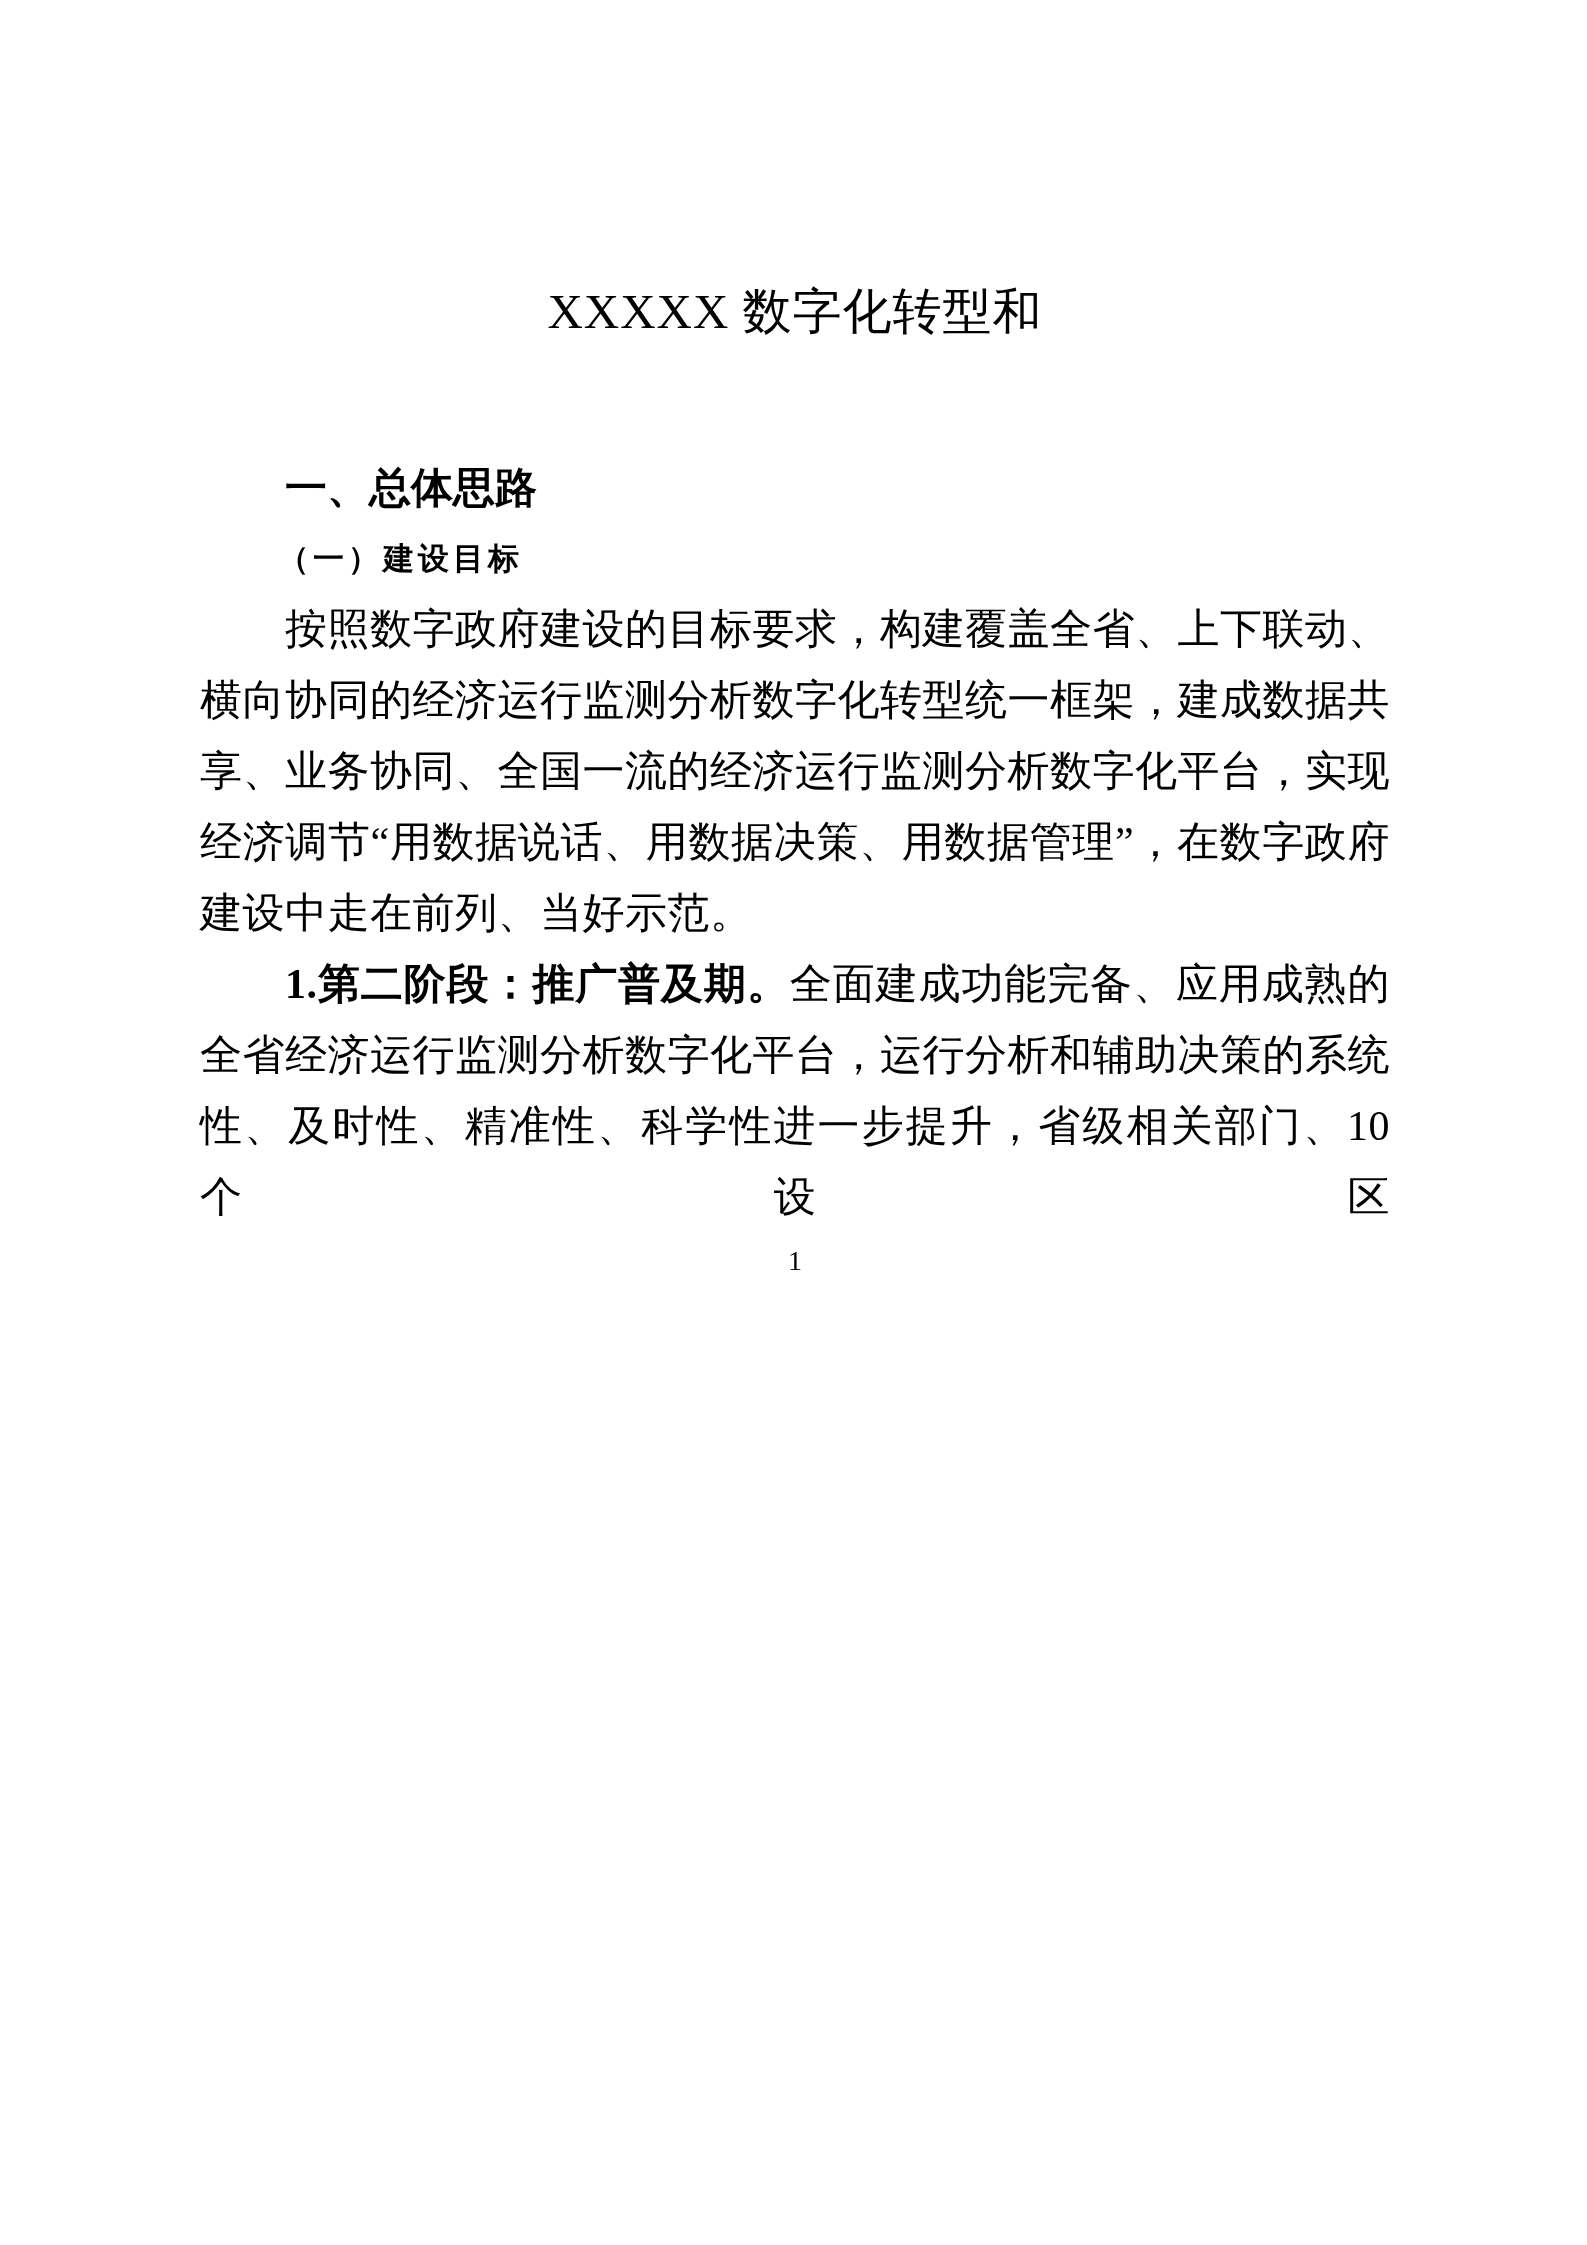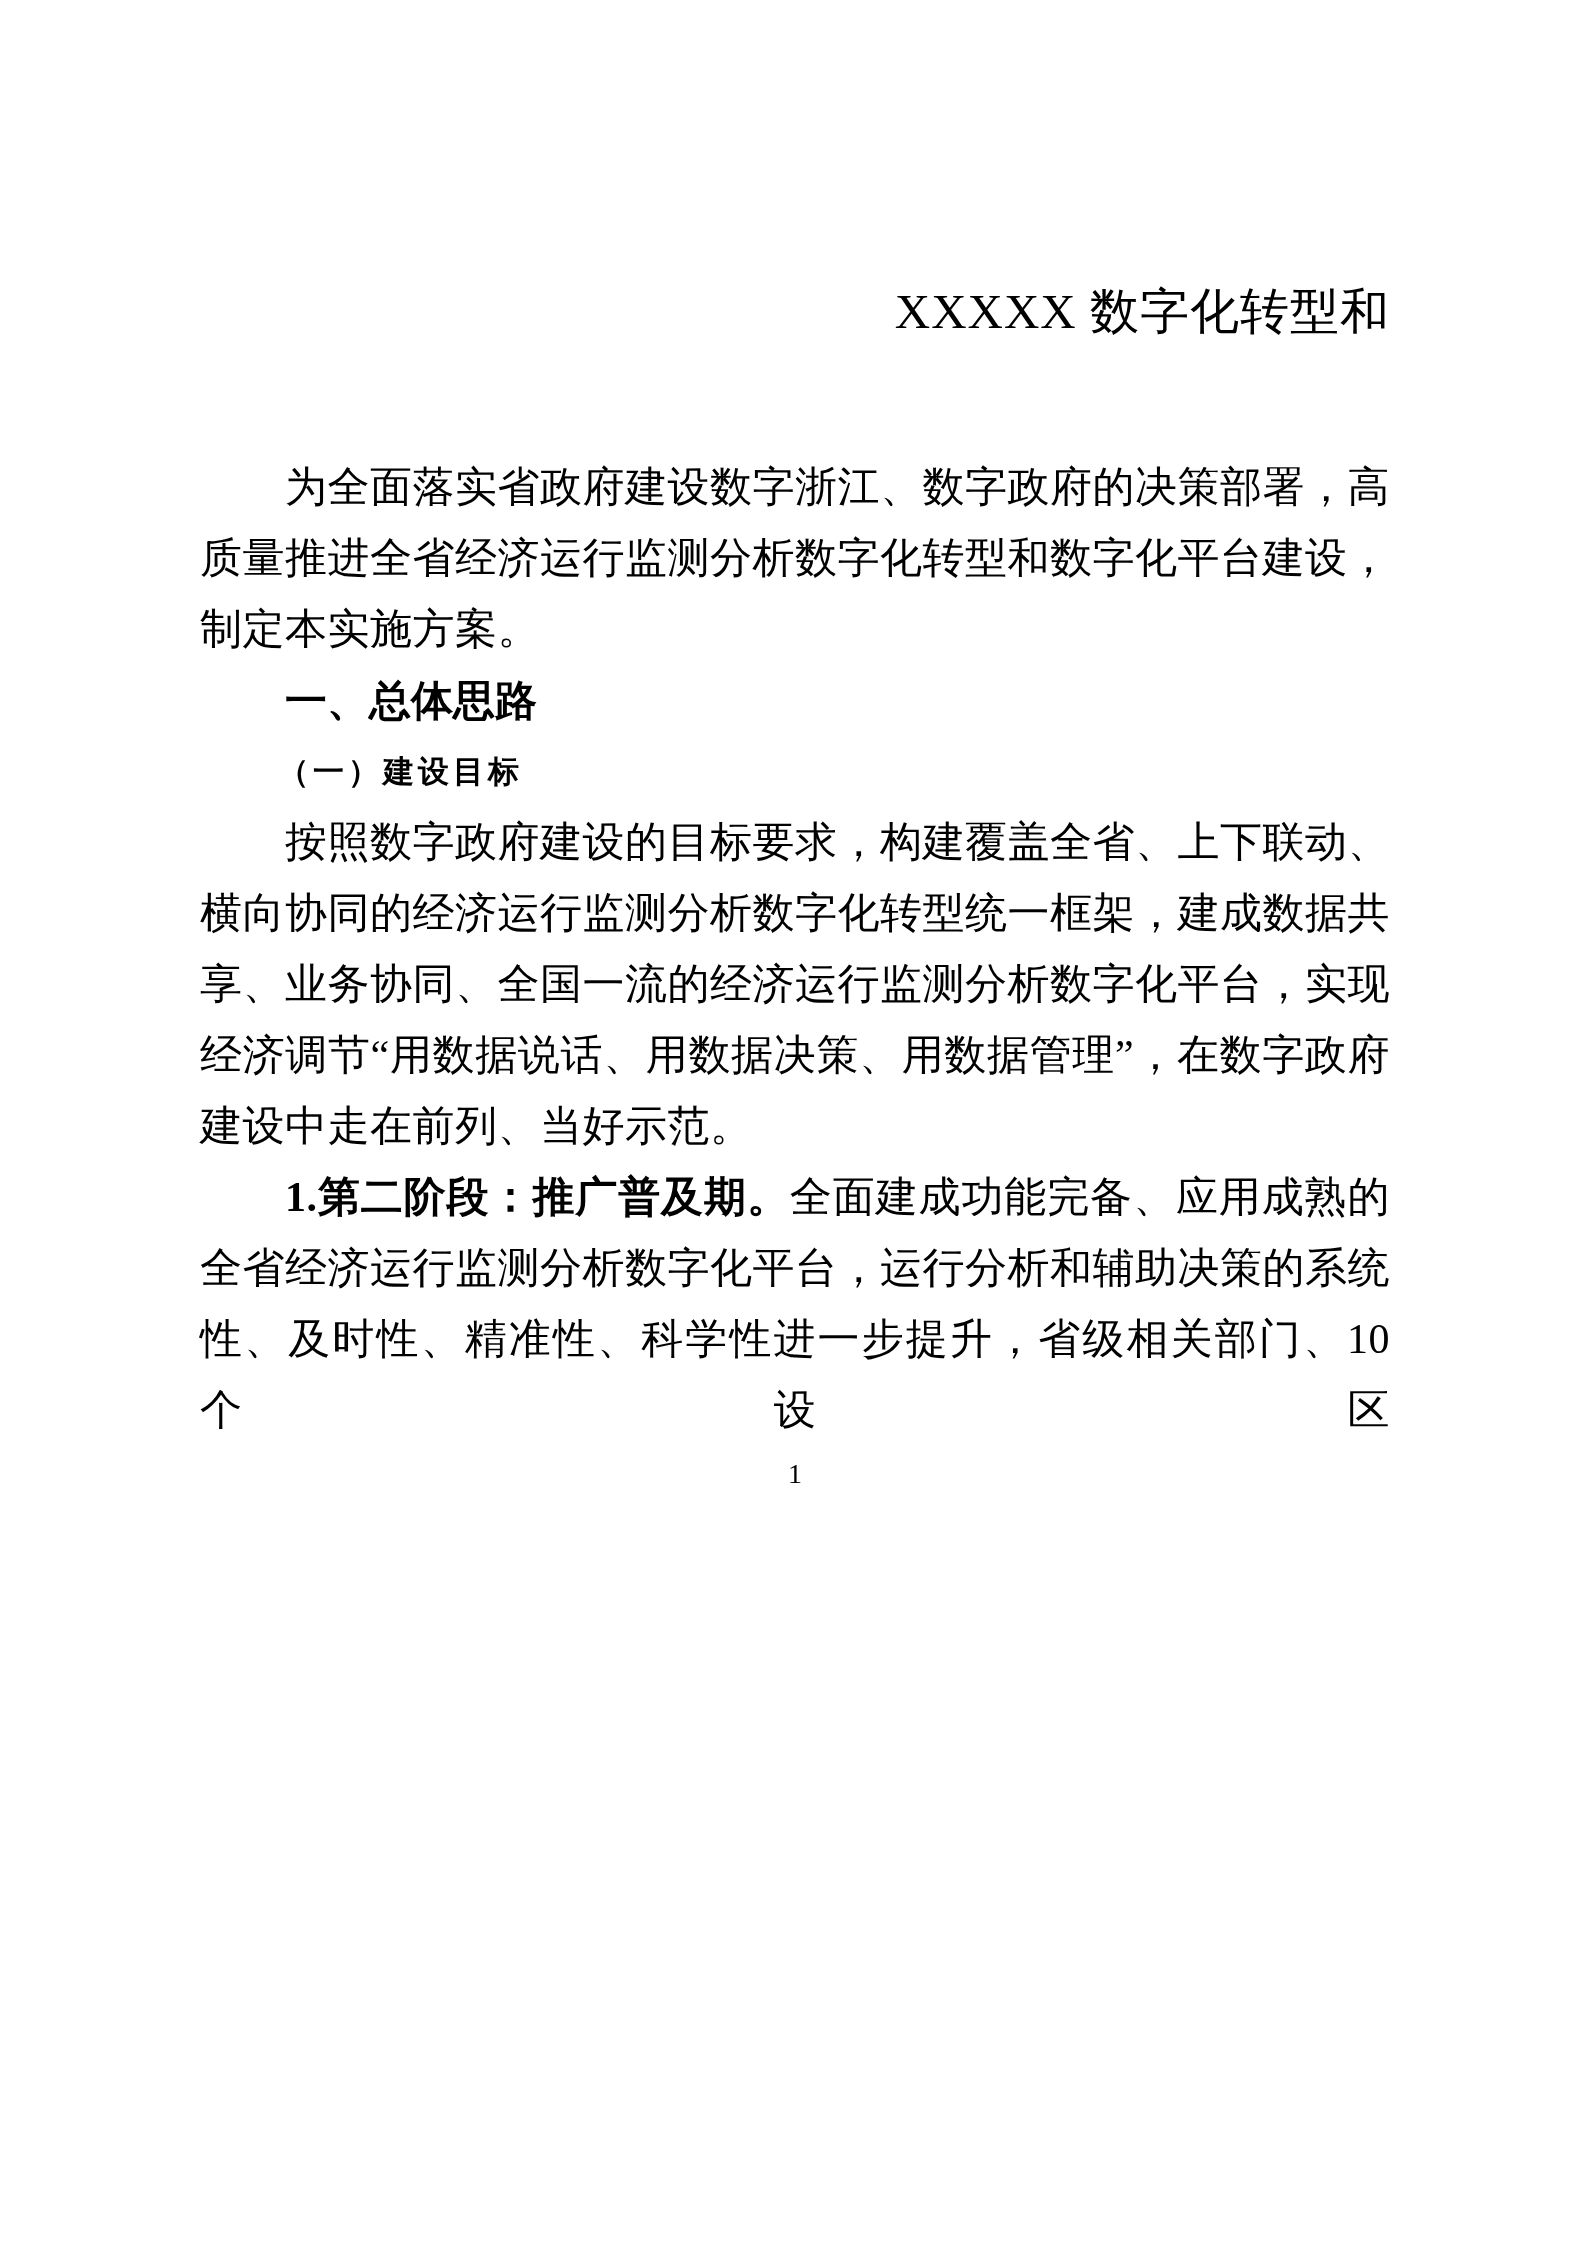--- a/index.html
+++ b/index.html
@@ -13,21 +13,21 @@
     height: 2245px;
     margin: 0 auto;
     background: #ffffff;
     color: #000000;
     box-sizing: border-box;
     padding: 272px 197px 0 200px;
     font-family: "Liberation Serif", "DejaVu Serif", serif;
     overflow: hidden;
   }
   .doc-title {
-    text-align: right;
+    text-align: center;
     font-size: 49px;
     line-height: 80px;
     font-weight: 400;
     margin: 0 0 100px 0;
     letter-spacing: 1px;
   }
   .doc-title .t-line { display: block; }
   .body-para {
     margin: 0;
     font-size: 42px;
@@ -70,21 +70,20 @@
 </style>
 </head>
 <body>
 
 <div class="page">
 
   <h1 class="doc-title">
     <span class="t-line">XXXXX 数字化转型和</span>
   </h1>
 
-  <p class="body-para">为全面落实省政府建设数字浙江、数字政府的决策部署，高质量推进全省经济运行监测分析数字化转型和数字化平台建设，制定本实施方案。</p>
 
   <h2 class="heading-1">一、总体思路</h2>
 
   <h3 class="heading-2">（一）建设目标</h3>
 
   <p class="body-para">按照数字政府建设的目标要求，构建覆盖全省、上下联动、横向协同的经济运行监测分析数字化转型统一框架，建成数据共享、业务协同、全国一流的经济运行监测分析数字化平台，实现经济调节“用数据说话、用数据决策、用数据管理”，在数字政府建设中走在前列、当好示范。</p>
 
 
   <p class="body-para continues"><span class="lead">1.第二阶段：推广普及期。</span><span>全面建成功能完备、应用成熟的全省经济运行监测分析数字化平台，运行分析和辅助决策的系统性、及时性、精准性、科学性进一步提升，省级相关部门、10 个设区</span></p>
 

